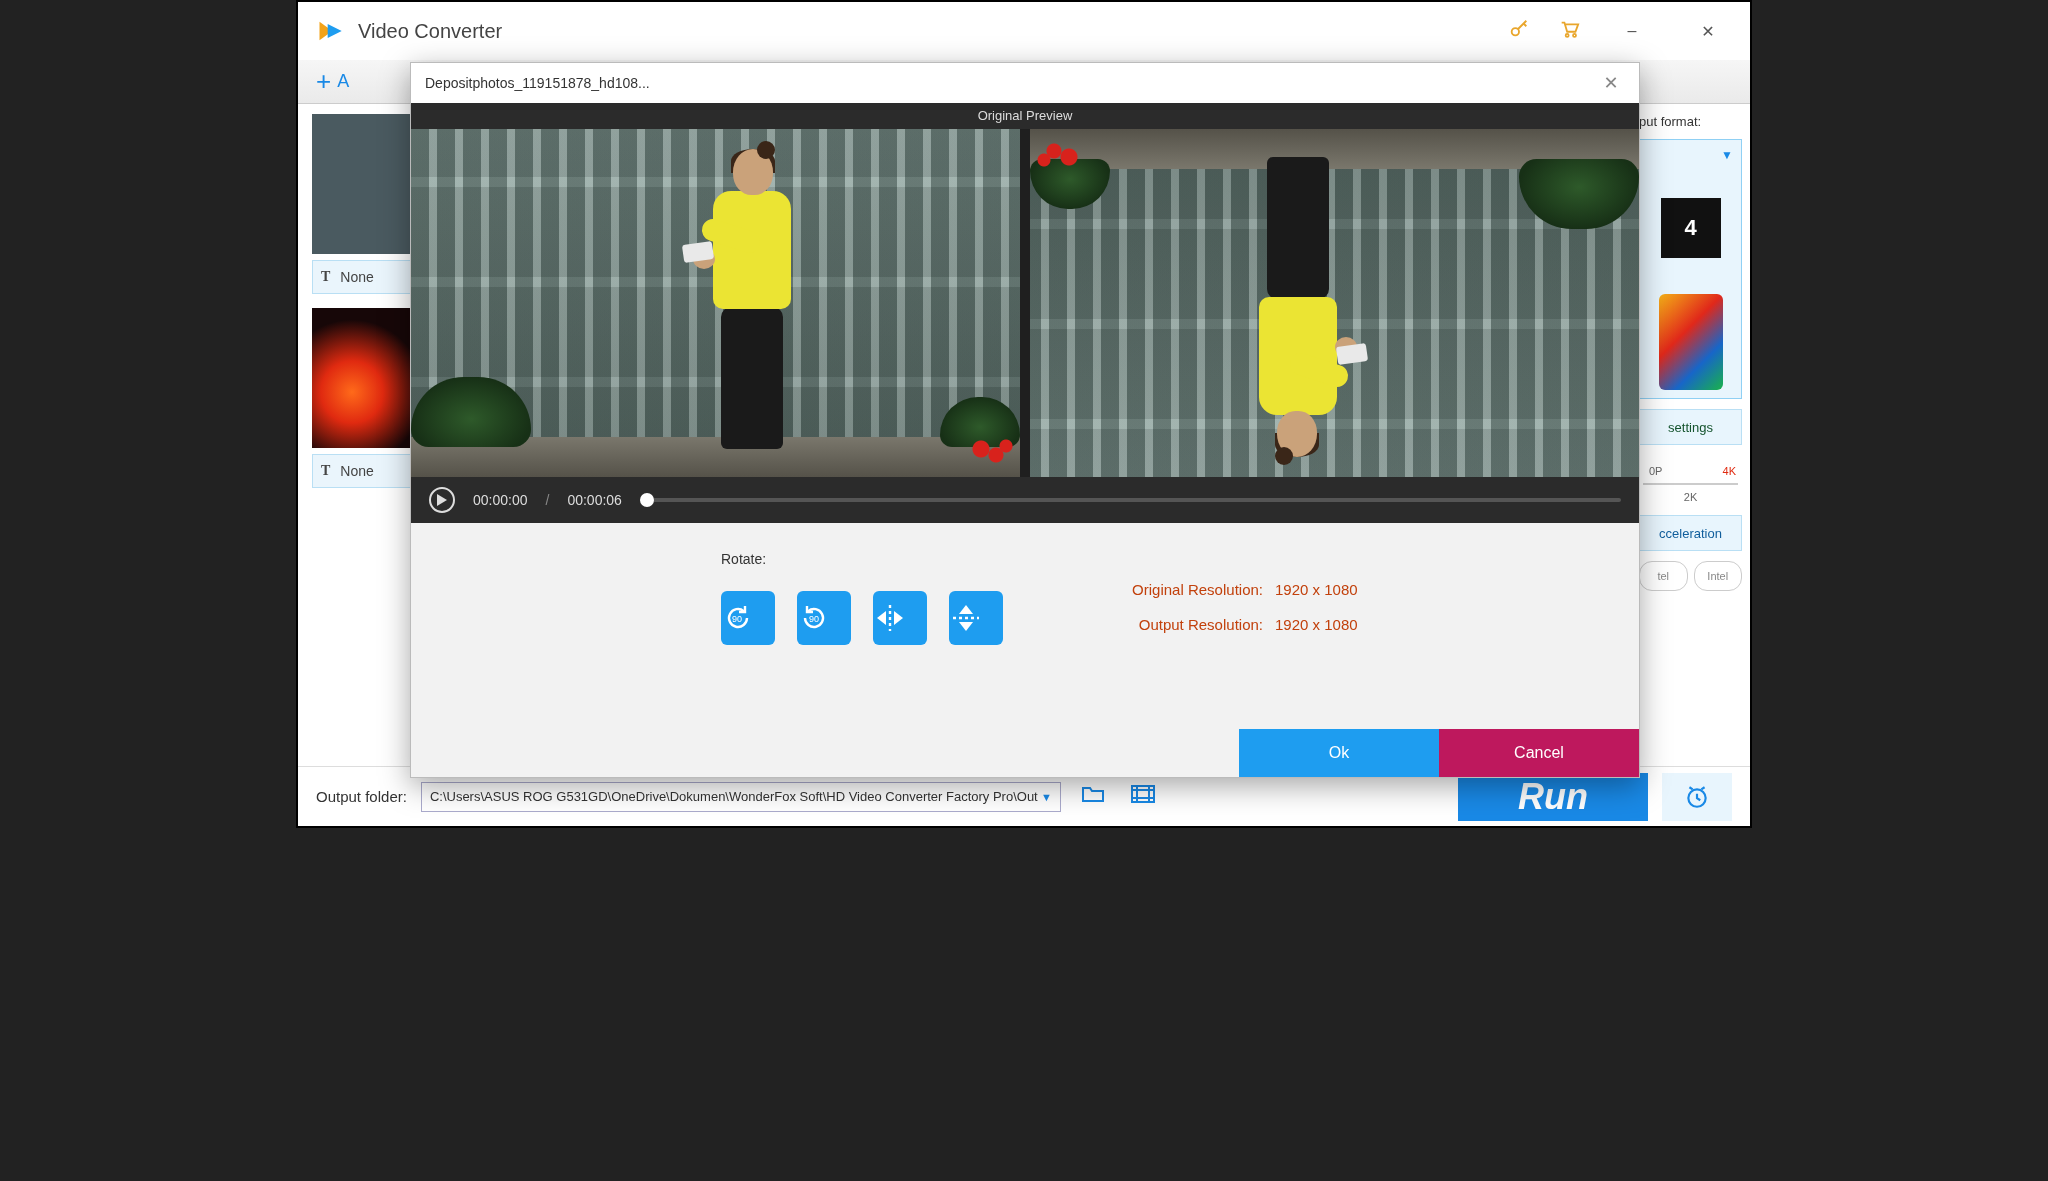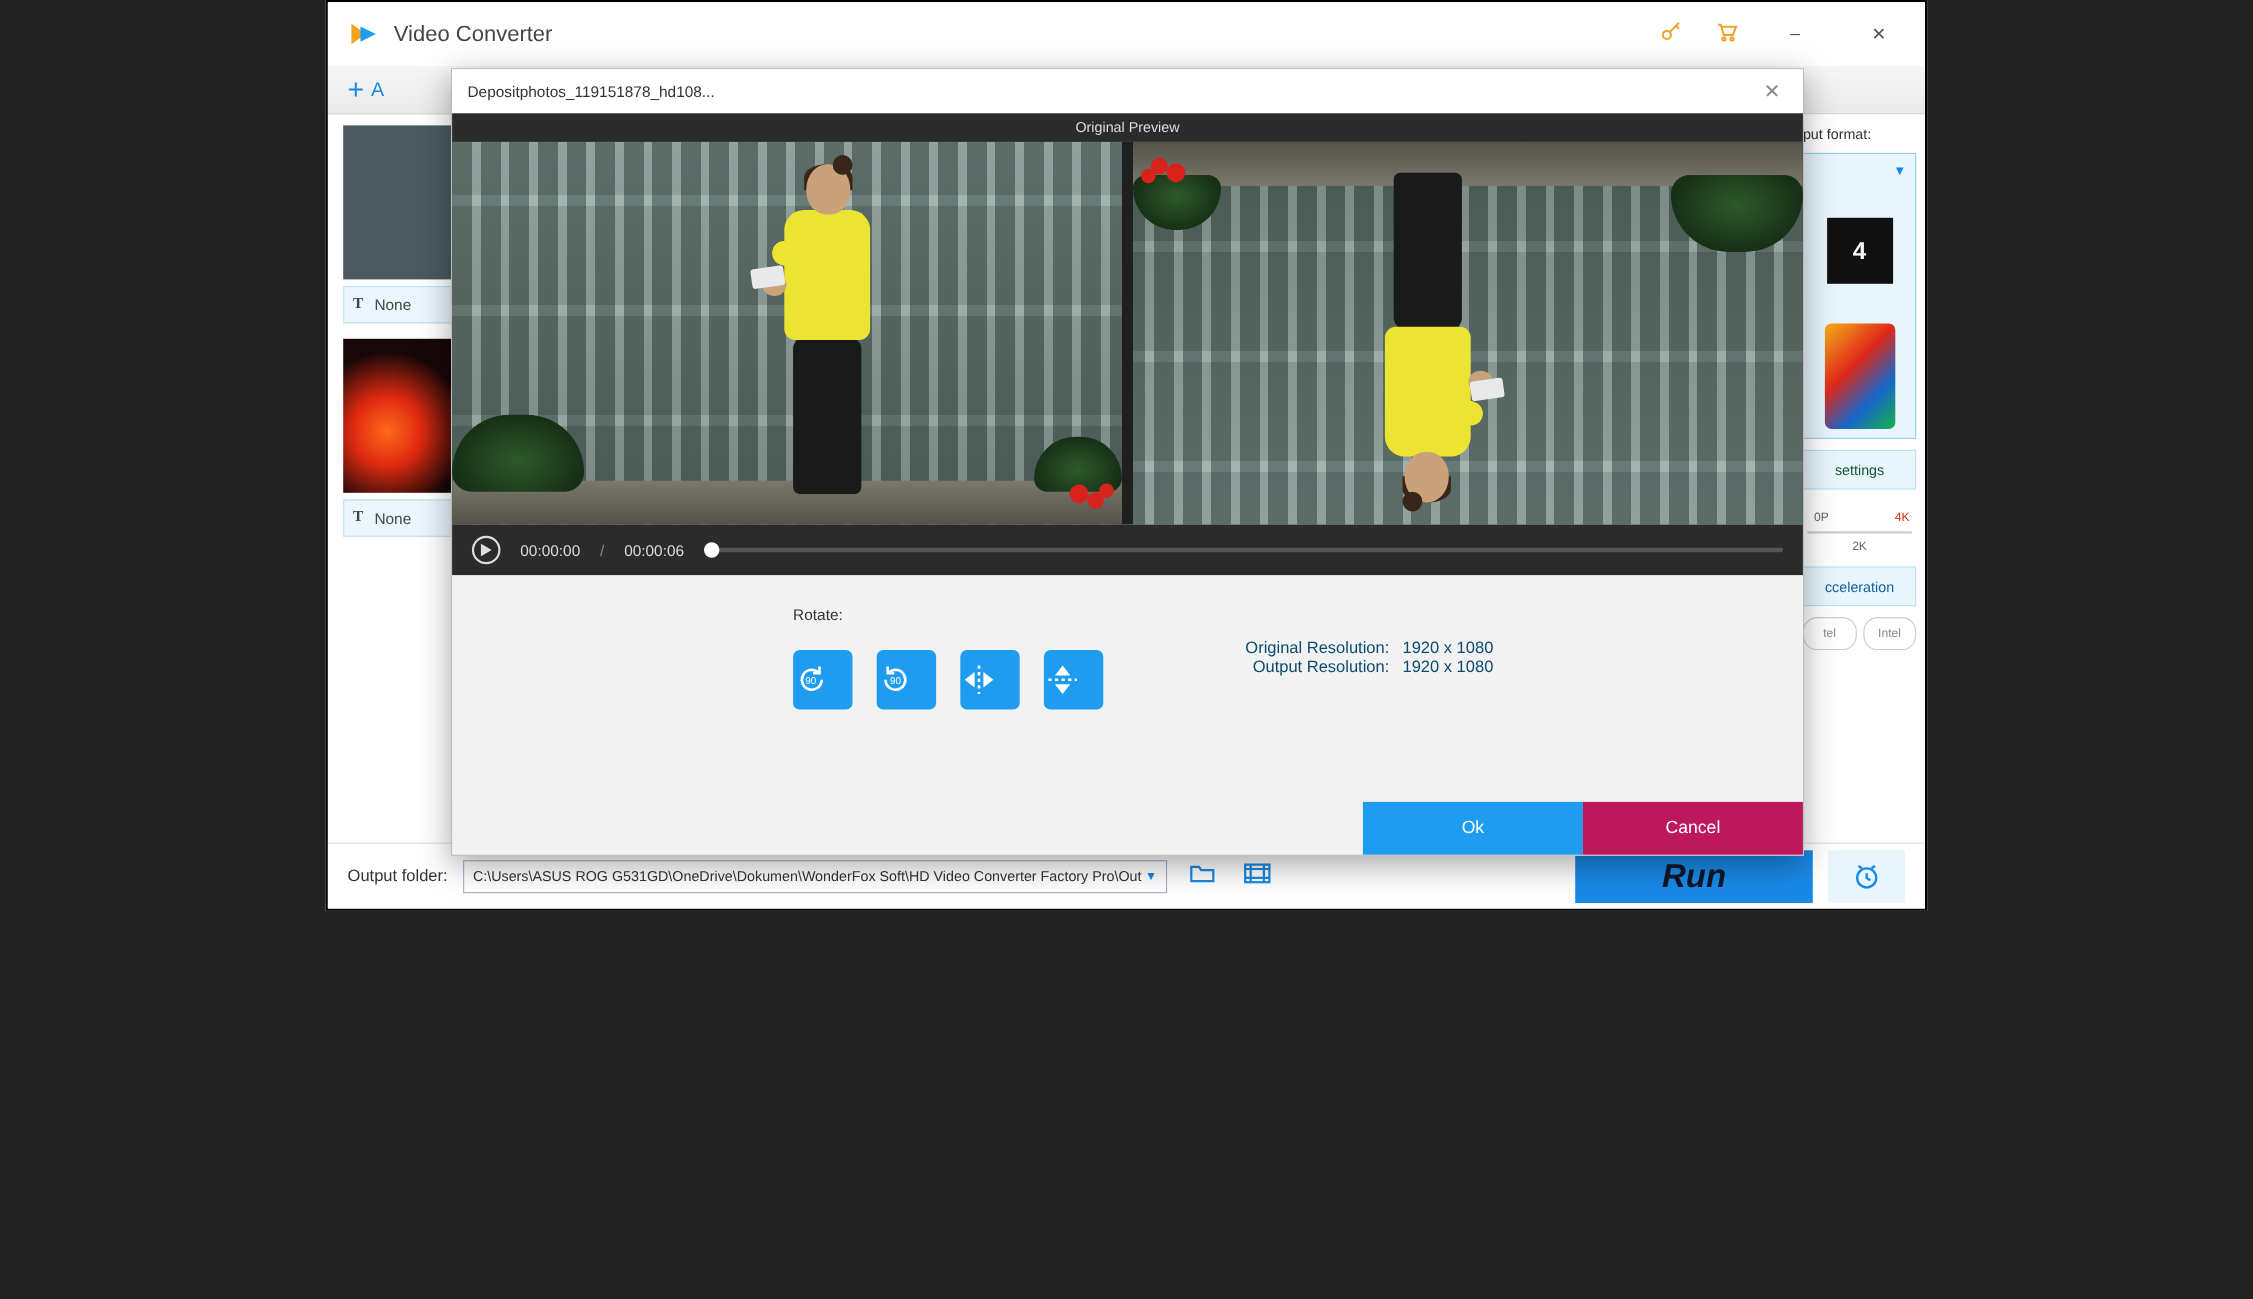--- a/index.html
+++ b/index.html
@@ -44,21 +44,21 @@
 .accel-btn { height: 36px; background: #e8f5fd; border:1px solid #b9dff4; display:flex; align-items:center; justify-content:center; color:#105e9c; }
 .chip-row { display:flex; gap:6px; }
 .chip { flex:1; height:30px; border:1px solid #ccc; border-radius:13px; display:flex; align-items:center; justify-content:center; font-size:11px; color:#888; }
 
 .footer { position: absolute; bottom: 0; left: 0; right: 0; height: 60px; background: #fff; border-top: 1px solid #ddd; display: flex; align-items: center; padding: 0 18px; gap: 14px; }
 .out-folder-label { font-size: 15px; color: #333; }
 .path-input { flex: 0 0 640px; height: 30px; border: 1px solid #aac; background: #fff; font-size: 13px; color: #333; padding: 0 8px; display: flex; align-items: center; justify-content: space-between; }
 .path-drop { color: #1989e6; font-size: 11px; }
 .footer .spacer { flex: 1; }
 .footer-icon { color: #1989e6; font-size: 22px; width: 36px; text-align: center; }
-.run-btn { width: 216px; height: 48px; background: #1989e6; color: #0f172a; font-size: 30px; font-style: italic; font-weight: bold; display:flex; align-items:center; justify-content:center; }
+.run-btn { width: 190px; height: 48px; background: #1989e6; color: #ffffff; font-size: 36px; font-style: italic; font-weight: bold; display:flex; align-items:center; justify-content:center; }
 .clock-btn { width: 70px; height: 48px; background: #e8f5fd; color:#1989e6; display:flex; align-items:center; justify-content:center; font-size:22px; }
 
 
 .modal { position: absolute; left: 112px; top: 60px; width: 1230px; height: 716px; background: #f2f2f2; box-shadow: 0 8px 28px rgba(0,0,0,.35); border: 1px solid #bbb; display:flex; flex-direction:column; }
 .modal-title { height: 40px; display:flex; align-items:center; justify-content:space-between; padding: 0 14px; background:#fff; font-size:14px; color:#333; }
 .modal-close { font-size:18px; color:#888; width:28px; text-align:center; }
 
 .preview-header { height: 26px; background:#2b2b2b; color:#ddd; display:flex; font-size:13px; }
 .preview-header > div { flex:1; text-align:center; line-height:26px; }
 
@@ -96,21 +96,21 @@
 .seek { flex:1; height:4px; background:#555; border-radius:2px; position:relative; }
 .seek-dot { position:absolute; left:0; top:-5px; width:14px; height:14px; border-radius:50%; background:#fff; }
 
 .controls-area { flex:1; background:#f2f2f2; padding: 28px 40px 0 310px; display:flex; gap:120px; }
 .rotate-col { }
 .rotate-label { font-size:14px; color:#333; margin-bottom:24px; }
 .rotate-buttons { display:flex; gap:22px; }
 .rot-btn { width:54px; height:54px; background:#1e9df0; border-radius:6px; display:flex; align-items:center; justify-content:flex-start; color:#fff; }
 .rot-btn svg { width:34px; height:34px; }
 
-.res-col { font-size:15px; color:#0c4a6e; display:flex; flex-direction:column; padding-top:30px; }
+.res-col { font-size:15px; color:#c2410c; display:flex; flex-direction:column; gap:18px; padding-top:30px; }
 .res-line { display:flex; gap:12px; }
 .res-line .lab { width:140px; text-align:right; }
 
 .modal-footer { height:48px; display:flex; justify-content:flex-end; }
 .mf-btn { width:200px; display:flex; align-items:center; justify-content:center; color:#fff; font-size:16px; }
 .mf-ok { background:#1e9df0; }
 .mf-cancel { background:#be185d; }
 
 </style>
 </head>

